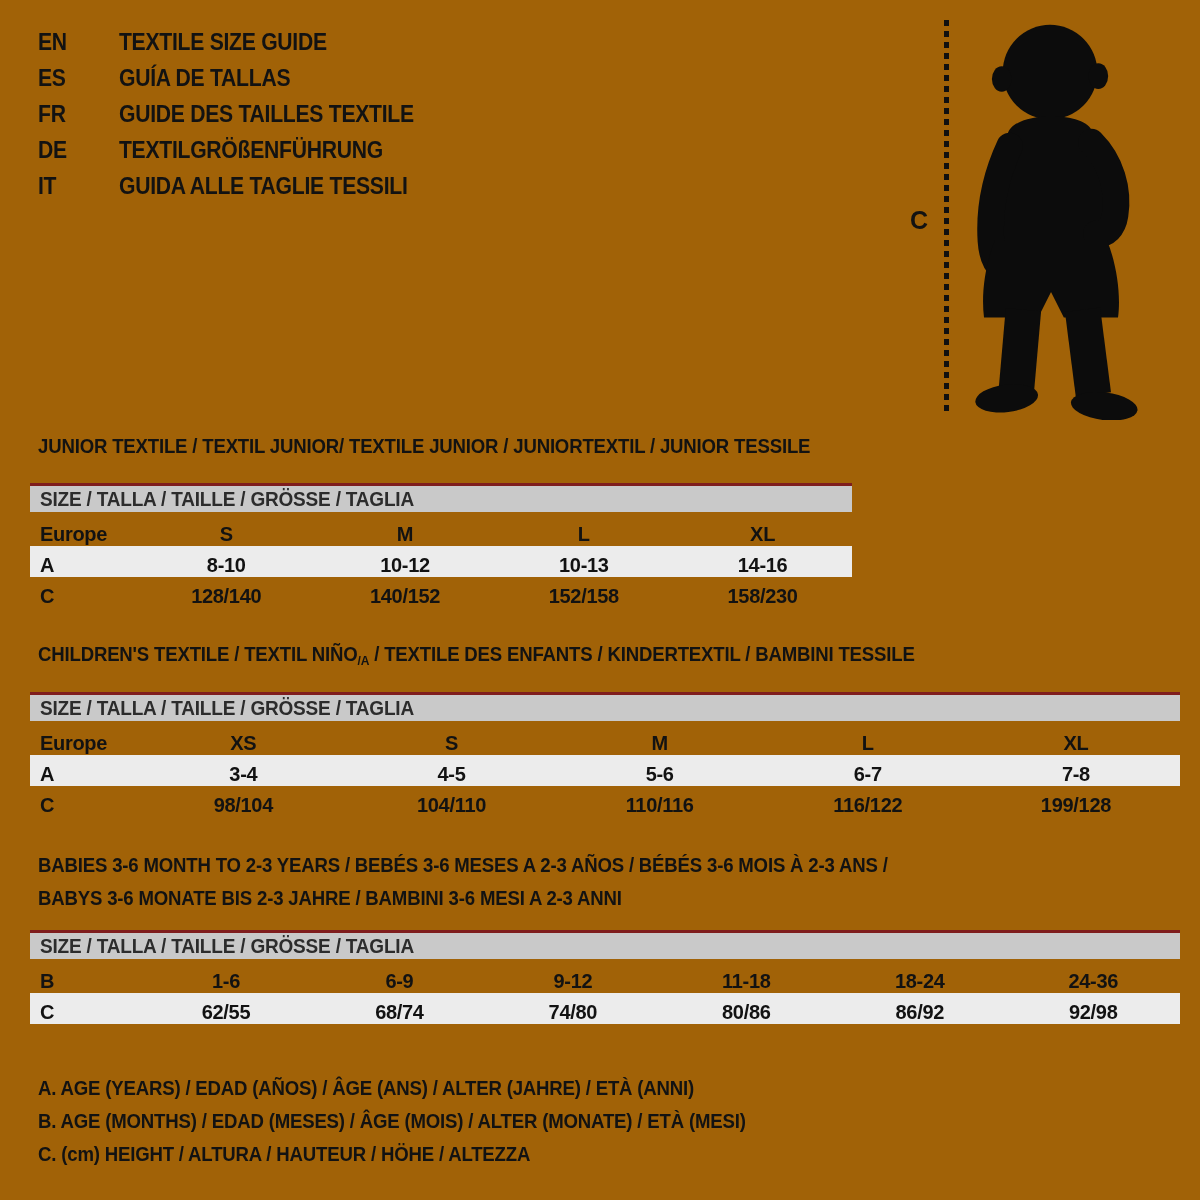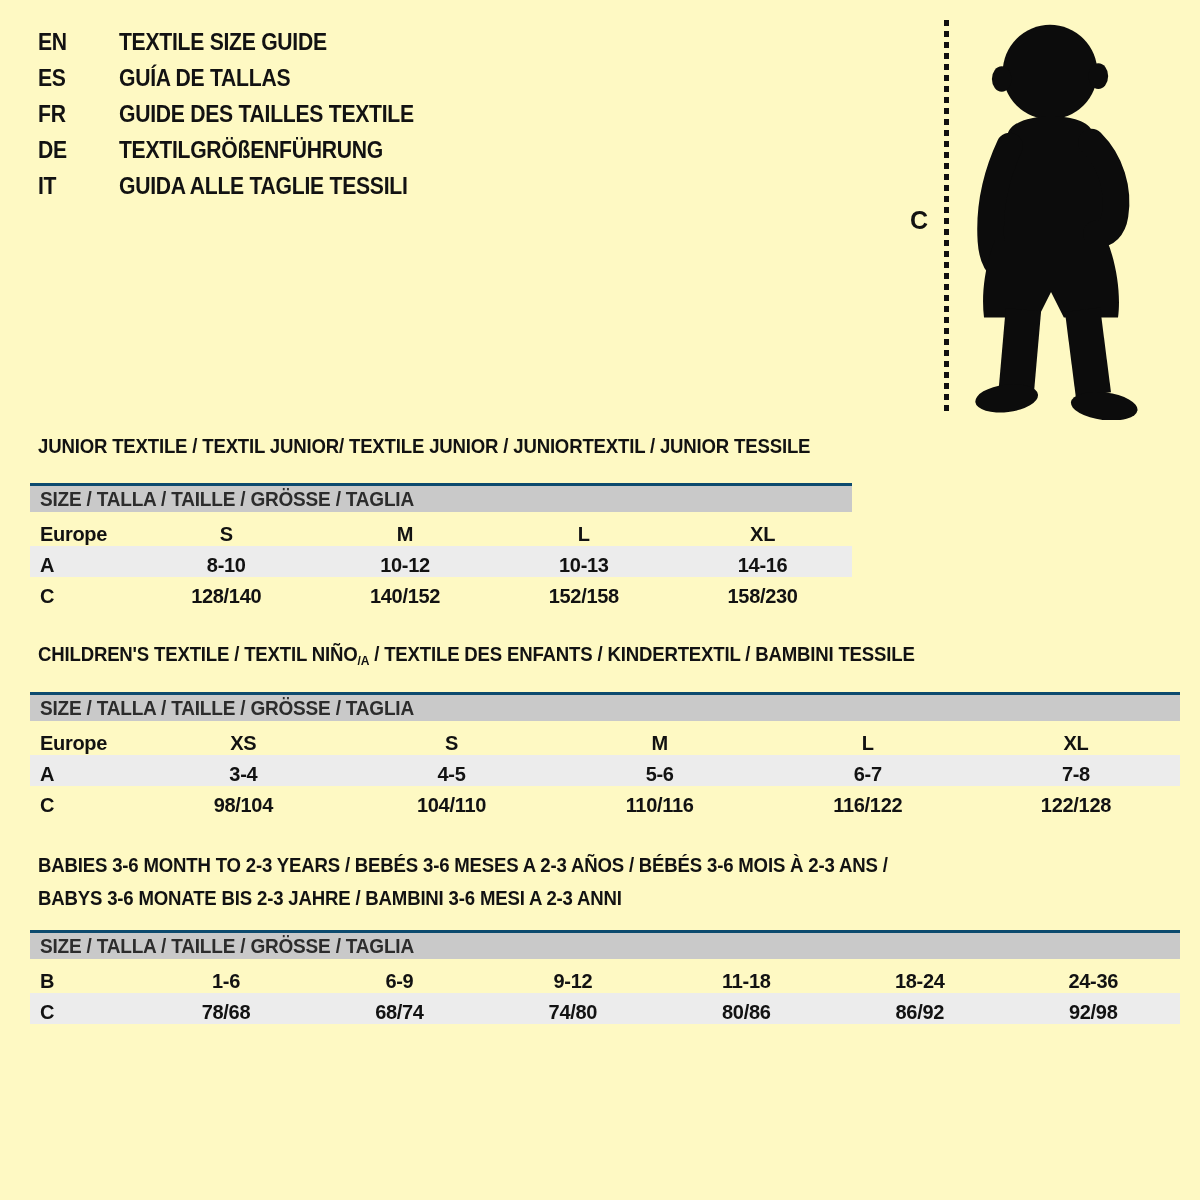--- a/index.html
+++ b/index.html
@@ -1,38 +1,38 @@
 <!DOCTYPE html>
 <html><head>
 <meta charset="utf-8">
 <style>
   html,body{margin:0;padding:0;background:#ffffff;}
   #canvas{
-    position:relative;width:1200px;height:1200px;background:#fef9c3;
+    position:relative;width:1200px;height:1200px;background:#a16207;
     font-family:"Liberation Sans", sans-serif;color:#121212;overflow:hidden;
     -webkit-font-smoothing:antialiased;
   }
   
   .langs{position:absolute;left:38px;top:24px;}
   .lang-row{display:flex;line-height:36px;font-size:23px;font-weight:700;
     letter-spacing:-0.3px;transform:scaleX(0.92);transform-origin:0 50%;white-space:nowrap;}
   .lang-code{width:88px;}
   
   .measure-line{position:absolute;left:944px;top:20px;width:5px;height:396px;
     background:repeating-linear-gradient(to bottom,#101010 0 6px,transparent 6px 11px);}
   .measure-label{position:absolute;left:910px;top:206px;font-size:25px;font-weight:700;}
   .figure-svg{position:absolute;left:958px;top:16px;width:188px;height:404px;}
   
   .sec-title{position:absolute;left:38px;font-size:20px;font-weight:700;
     letter-spacing:-0.2px;transform:scaleX(0.93);transform-origin:0 50%;
     white-space:nowrap;line-height:26px;}
   .sec-title sub{font-size:13px;vertical-align:-4px;}
   
   .size-table{position:absolute;}
-  .bar{height:26px;background:#c9c9c9;border-top:3px solid #0c4a6e;
+  .bar{height:26px;background:#c9c9c9;border-top:3px solid #7f1d1d;
     display:flex;align-items:center;padding-left:10px;margin-bottom:3px;
     font-size:20px;font-weight:700;color:#2c2c2c;}
   .bar span{transform:scaleX(0.95);transform-origin:0 50%;white-space:nowrap;letter-spacing:-0.2px;}
   .trow{display:flex;height:31px;align-items:flex-end;font-size:20px;font-weight:700;letter-spacing:-0.3px;}
   .trow .c0{box-sizing:border-box;padding-left:10px;text-align:left;}
   .trow .c{flex:1;text-align:center;}
   .t-junior .c0{width:13%;}
   .t-wide .c0{width:9.5%;}
   .stripe{background:#ececec;}
   
@@ -137,21 +137,21 @@
       <div class="c">5-6</div>
       <div class="c">6-7</div>
       <div class="c">7-8</div>
     </div>
     <div class="trow">
       <div class="c0">C</div>
       <div class="c">98/104</div>
       <div class="c">104/110</div>
       <div class="c">110/116</div>
       <div class="c">116/122</div>
-      <div class="c">122/128</div>
+      <div class="c">199/128</div>
     </div>
   </div>
 
   <div class="sec-title" style="top:852px;">
     <div>BABIES 3-6 MONTH TO 2-3 YEARS / BEBÉS 3-6 MESES A 2-3 AÑOS / BÉBÉS 3-6 MOIS À 2-3 ANS /</div>
     <div style="margin-top:7px;">BABYS 3-6 MONATE BIS 2-3 JAHRE / BAMBINI 3-6 MESI A 2-3 ANNI</div>
   </div>
   <div class="size-table t-wide" style="left:30px;top:930px;width:1150px;">
     <div class="bar">
       <span>SIZE / TALLA / TAILLE / GRÖSSE / TAGLIA</span>
@@ -160,23 +160,28 @@
       <div class="c0">B</div>
       <div class="c">1-6</div>
       <div class="c">6-9</div>
       <div class="c">9-12</div>
       <div class="c">11-18</div>
       <div class="c">18-24</div>
       <div class="c">24-36</div>
     </div>
     <div class="trow stripe">
       <div class="c0">C</div>
-      <div class="c">78/68</div>
+      <div class="c">62/55</div>
       <div class="c">68/74</div>
       <div class="c">74/80</div>
       <div class="c">80/86</div>
       <div class="c">86/92</div>
       <div class="c">92/98</div>
     </div>
   </div>
 
+  <div class="legend">
+    <div class="legend-line">A. AGE (YEARS) / EDAD (AÑOS) / ÂGE (ANS) / ALTER (JAHRE) / ETÀ (ANNI)</div>
+    <div class="legend-line">B. AGE (MONTHS) / EDAD (MESES) / ÂGE (MOIS) / ALTER (MONATE) / ETÀ (MESI)</div>
+    <div class="legend-line">C. (cm) HEIGHT / ALTURA / HAUTEUR / HÖHE / ALTEZZA</div>
+  </div>
 
 </div>
 
 </body></html>

